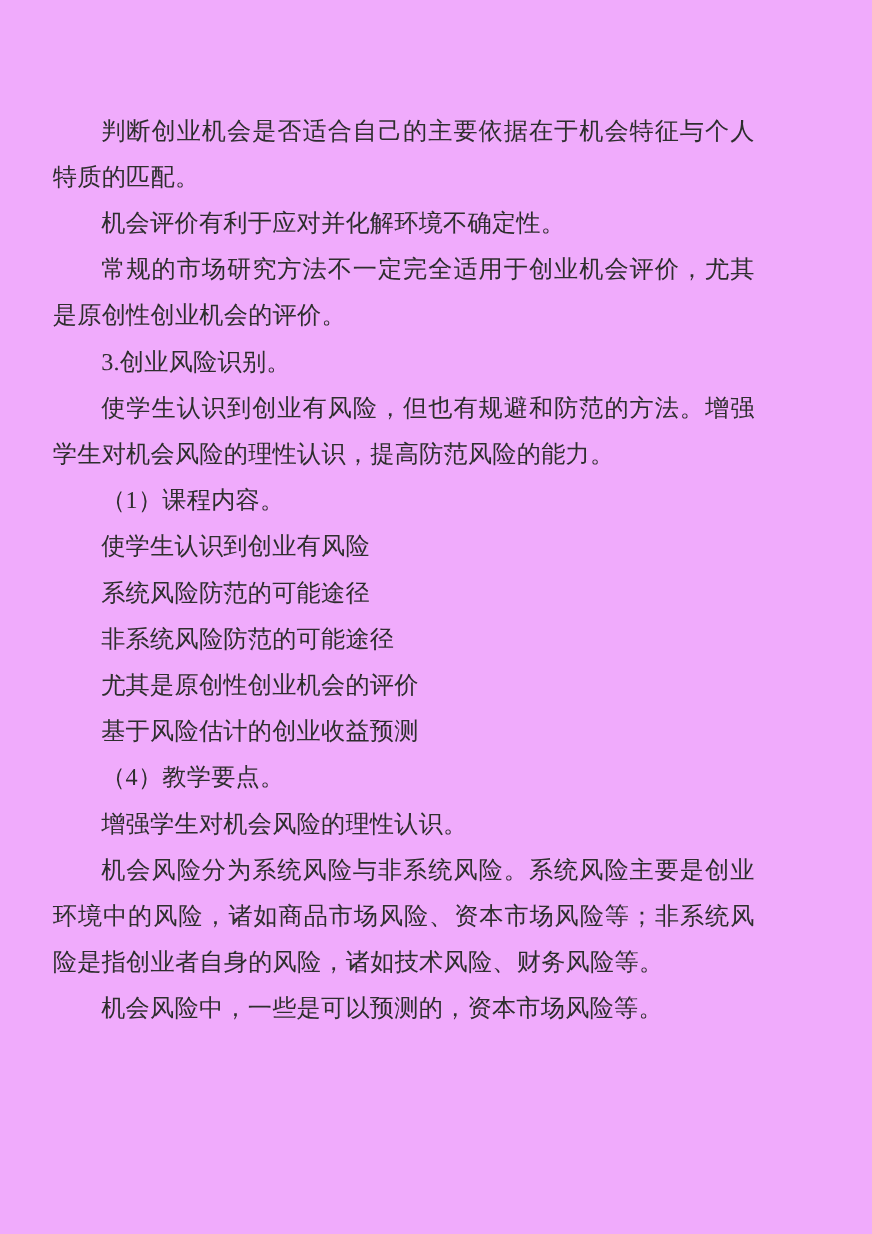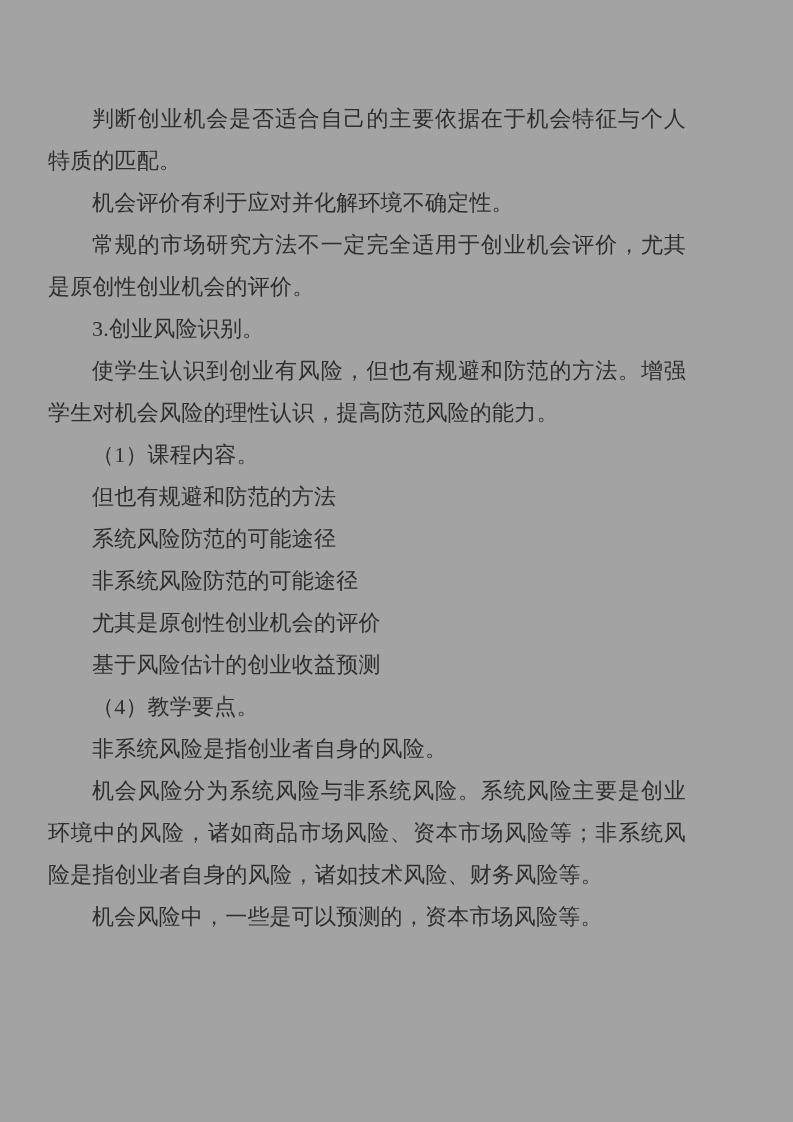--- a/index.html
+++ b/index.html
@@ -28,31 +28,31 @@
     line-height: 42px;
     color: inherit;
     text-align: justify;
     text-indent: 2em;
     letter-spacing: 0.2px;
   }
 </style>
 </head>
 <body style="background: rgb(253, 253, 253);">
 
-<div class="page" style="background: #a3a3a3; color: rgb(46, 46, 46); padding-left: 48px;">
+<div class="page" style="background: #f0abfc; color: rgb(46, 46, 46); padding-left: 48px;">
   <div class="doc">
     <p>判断创业机会是否适合自己的主要依据在于机会特征与个人特质的匹配。</p>
     <p>机会评价有利于应对并化解环境不确定性。</p>
     <p>常规的市场研究方法不一定完全适用于创业机会评价，尤其是原创性创业机会的评价。</p>
     <p>3.创业风险识别。</p>
     <p>使学生认识到创业有风险，但也有规避和防范的方法。增强学生对机会风险的理性认识，提高防范风险的能力。</p>
     <p>（1）课程内容。</p>
-    <p>但也有规避和防范的方法</p>
+    <p>使学生认识到创业有风险</p>
     <p>系统风险防范的可能途径</p>
     <p>非系统风险防范的可能途径</p>
     <p>尤其是原创性创业机会的评价</p>
     <p>基于风险估计的创业收益预测</p>
     <p>（4）教学要点。</p>
-    <p>非系统风险是指创业者自身的风险。</p>
+    <p>增强学生对机会风险的理性认识。</p>
     <p>机会风险分为系统风险与非系统风险。系统风险主要是创业环境中的风险，诸如商品市场风险、资本市场风险等；非系统风险是指创业者自身的风险，诸如技术风险、财务风险等。</p>
     <p>机会风险中，一些是可以预测的，资本市场风险等。</p>
   </div>
 </div>
 
 </body></html>

